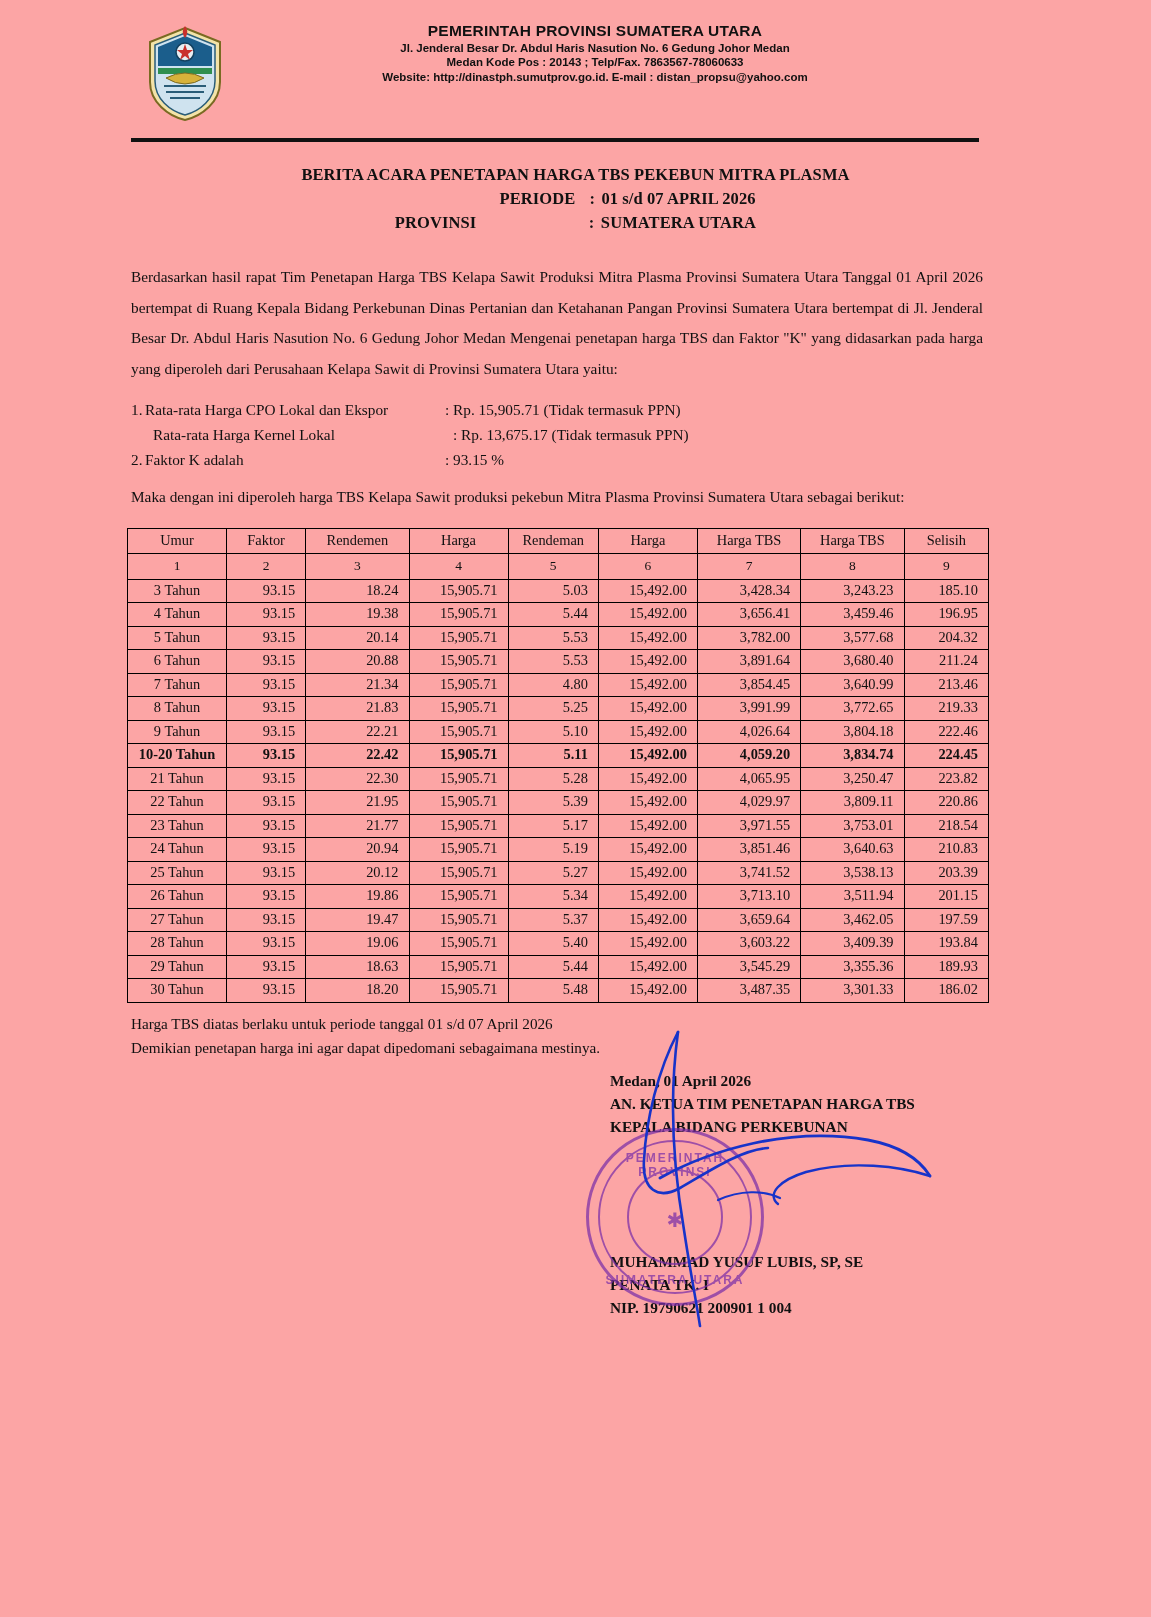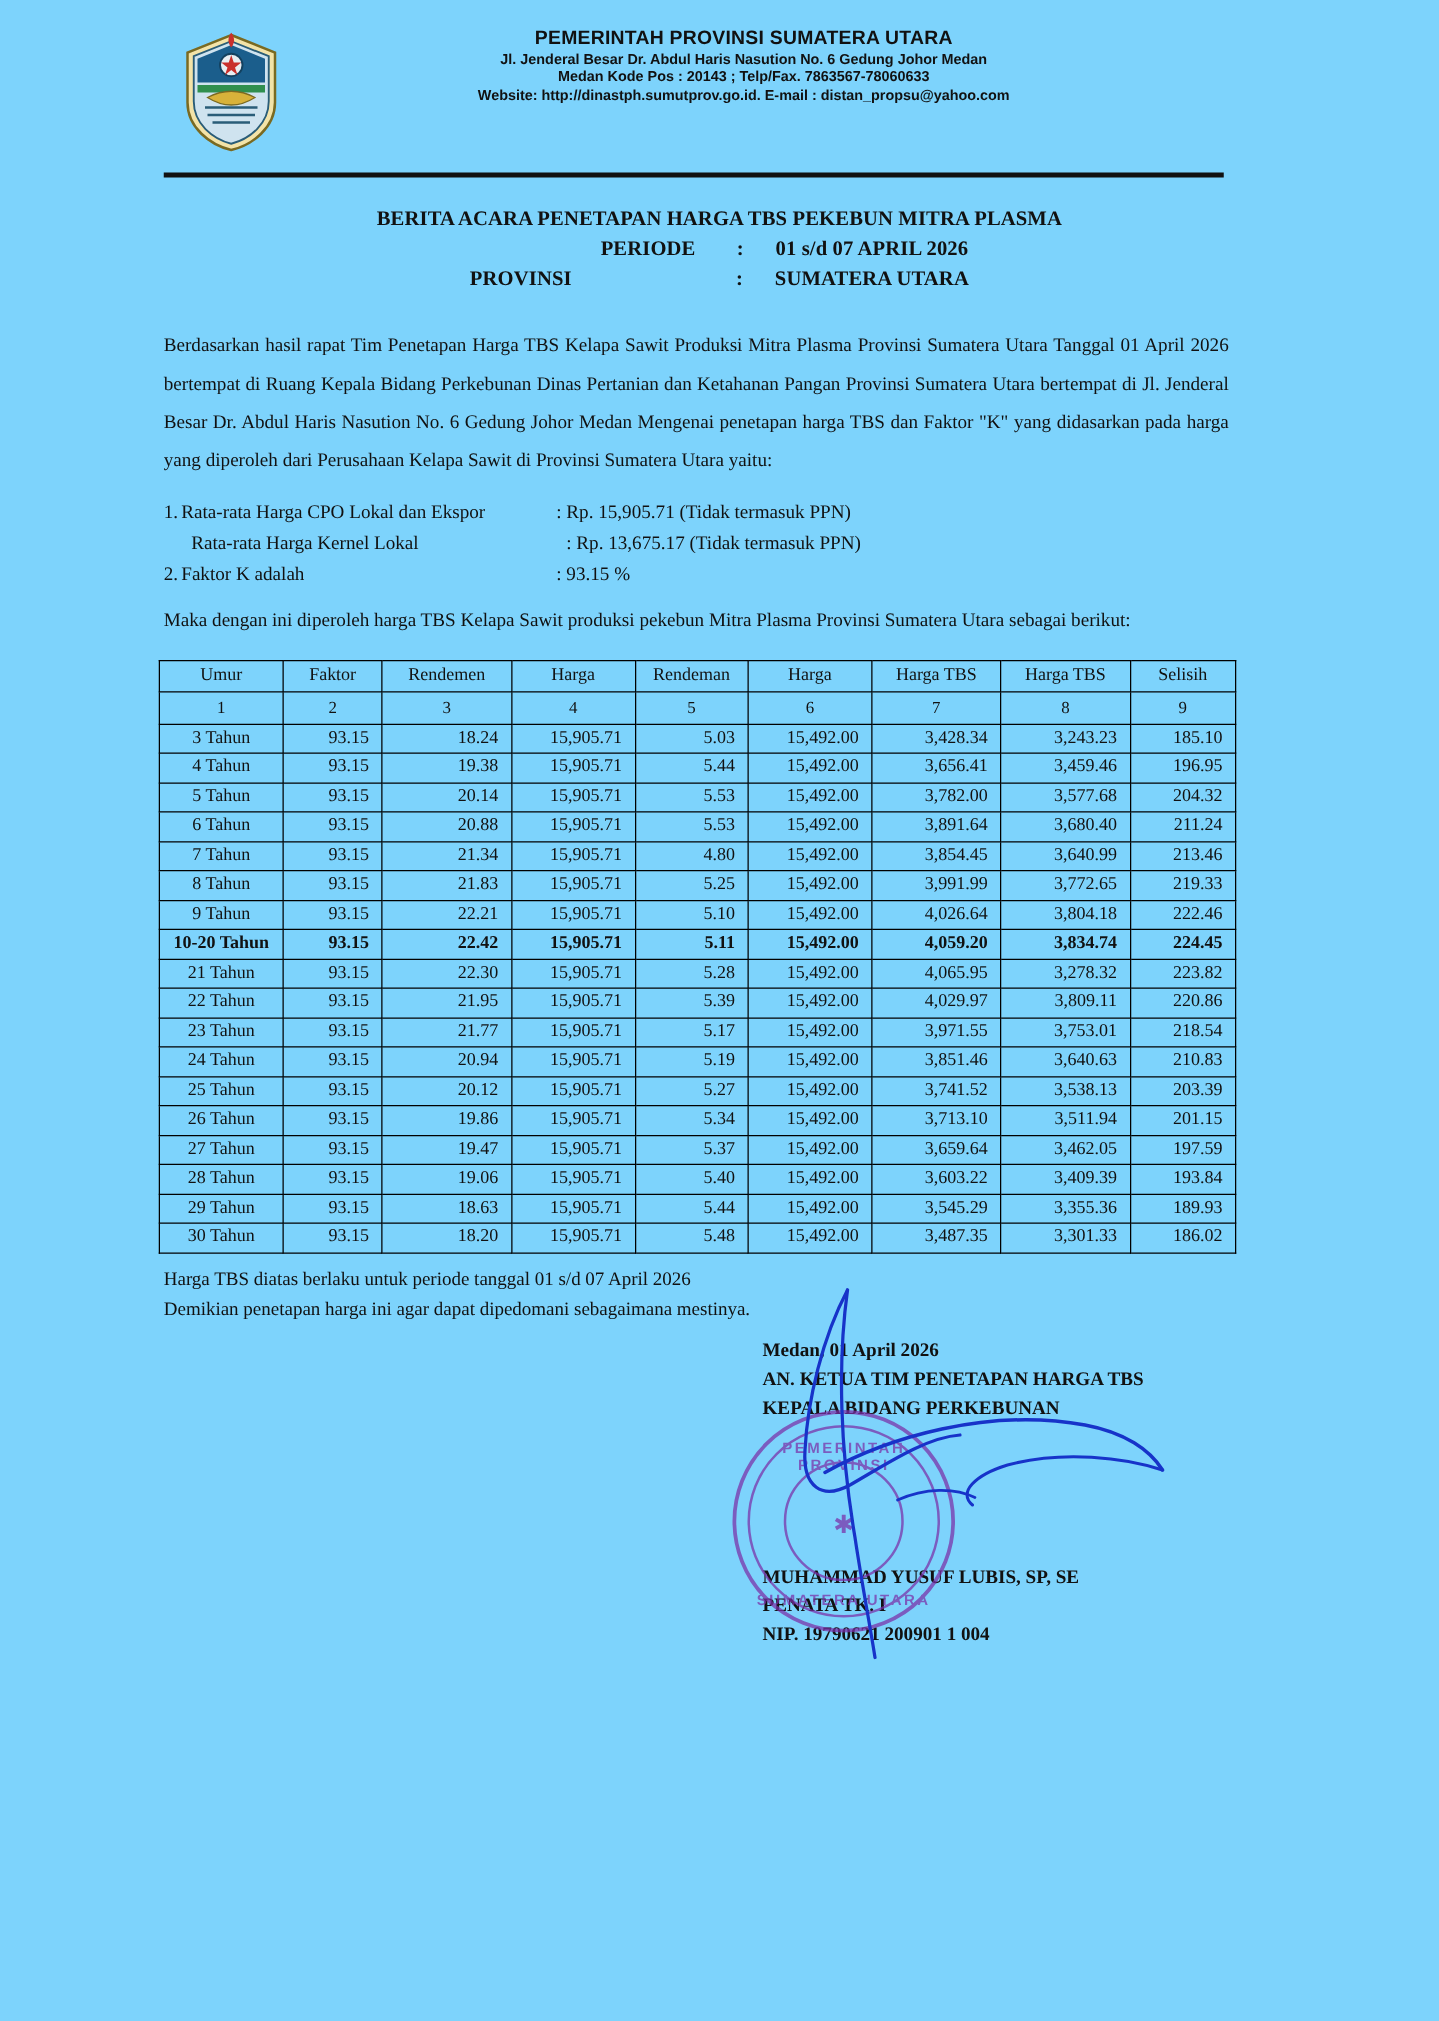--- a/index.html
+++ b/index.html
@@ -3,21 +3,21 @@
 <meta charset="utf-8">
 <style>
   html, body {
     margin: 0;
     padding: 0;
     background: #f0f0f0;
   }
   .page {
     width: 1151px;
     height: 1617px;
-    background: #7dd3fc;
+    background: #fca5a5;
     position: relative;
     margin: 0 auto;
     font-family: "Liberation Serif", serif;
     color: #111;
     overflow: hidden;
   }
 
   
   .letterhead {
     position: absolute;
@@ -80,21 +80,20 @@
     width: 100%;
     text-align: center;
     font-weight: bold;
     font-size: 16.5px;
     line-height: 1.45;
     letter-spacing: .1px;
   }
   .title-row {
     display: flex;
     justify-content: center;
-    gap: 19px;
   }
   .tr-label { width: 180px; text-align: left; }
   .tr-colon { width: 12px; text-align: left; }
   .tr-val { text-align: center; }
 
   
   .para {
     position: absolute;
     top: 262px;
     left: 131px;
@@ -437,21 +436,21 @@
             <td class="num">224.45</td>
           </tr>
           <tr>
             <td class="c0">21 Tahun</td>
             <td class="num">93.15</td>
             <td class="num">22.30</td>
             <td class="num">15,905.71</td>
             <td class="num">5.28</td>
             <td class="num">15,492.00</td>
             <td class="num">4,065.95</td>
-            <td class="num">3,278.32</td>
+            <td class="num">3,250.47</td>
             <td class="num">223.82</td>
           </tr>
           <tr>
             <td class="c0">22 Tahun</td>
             <td class="num">93.15</td>
             <td class="num">21.95</td>
             <td class="num">15,905.71</td>
             <td class="num">5.39</td>
             <td class="num">15,492.00</td>
             <td class="num">4,029.97</td>

